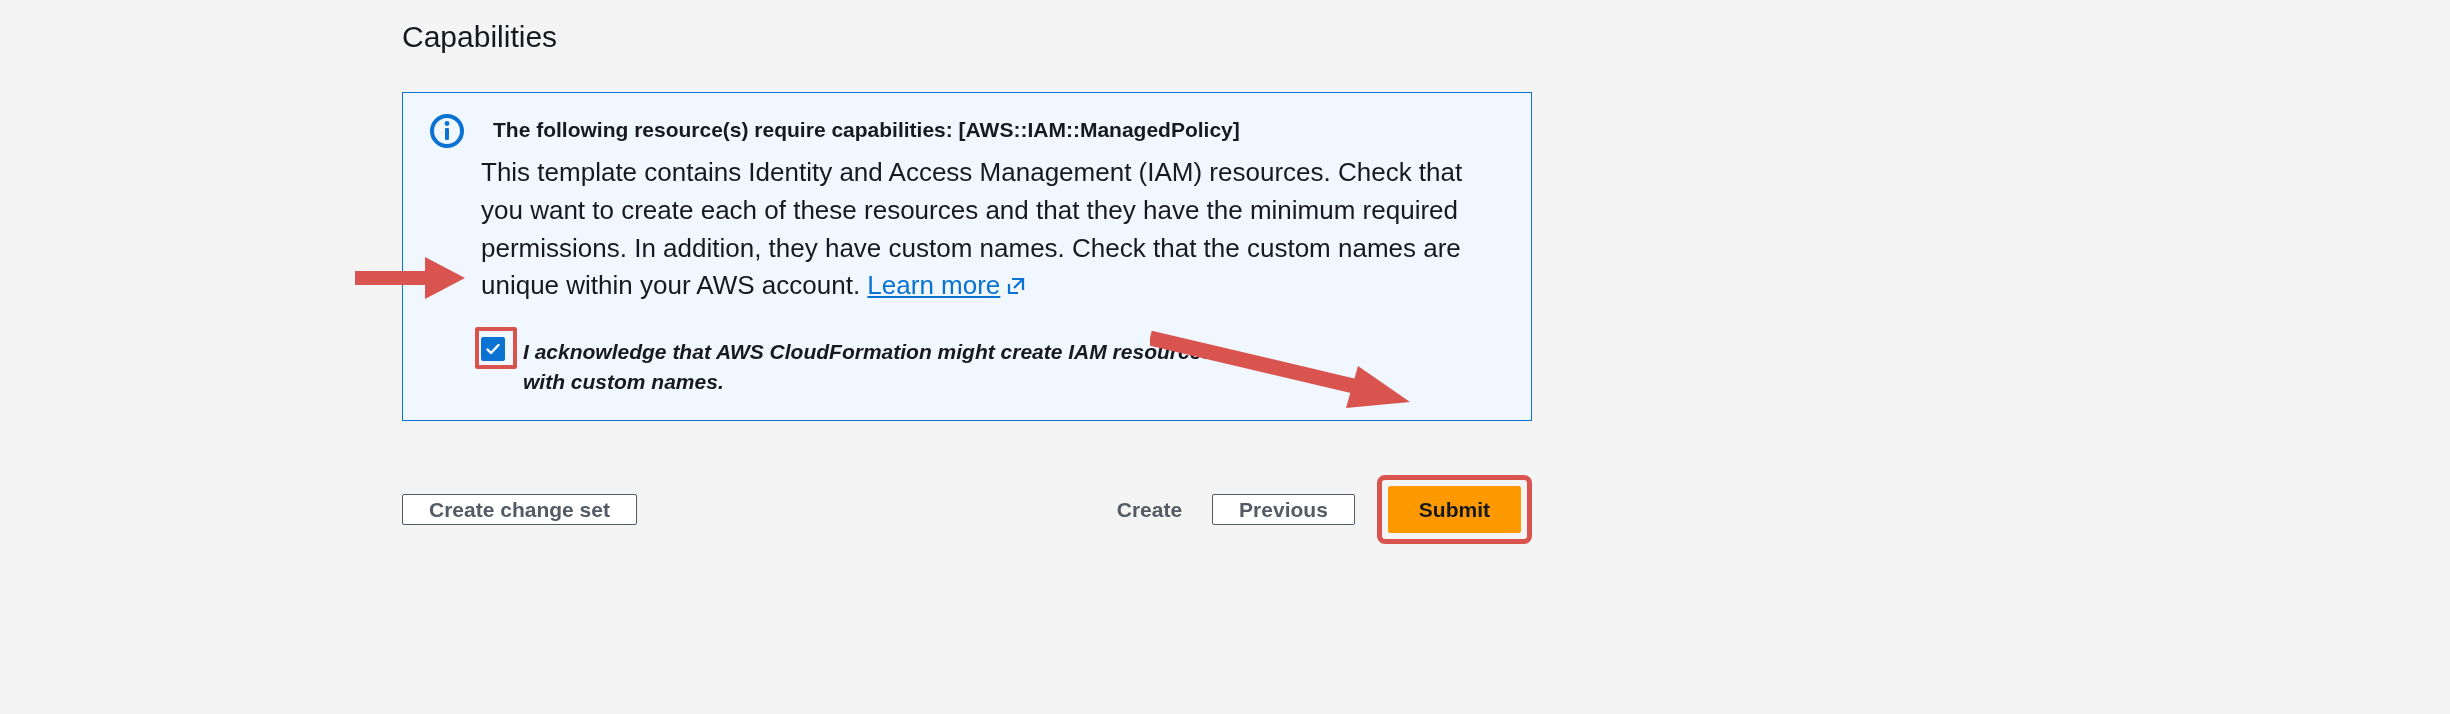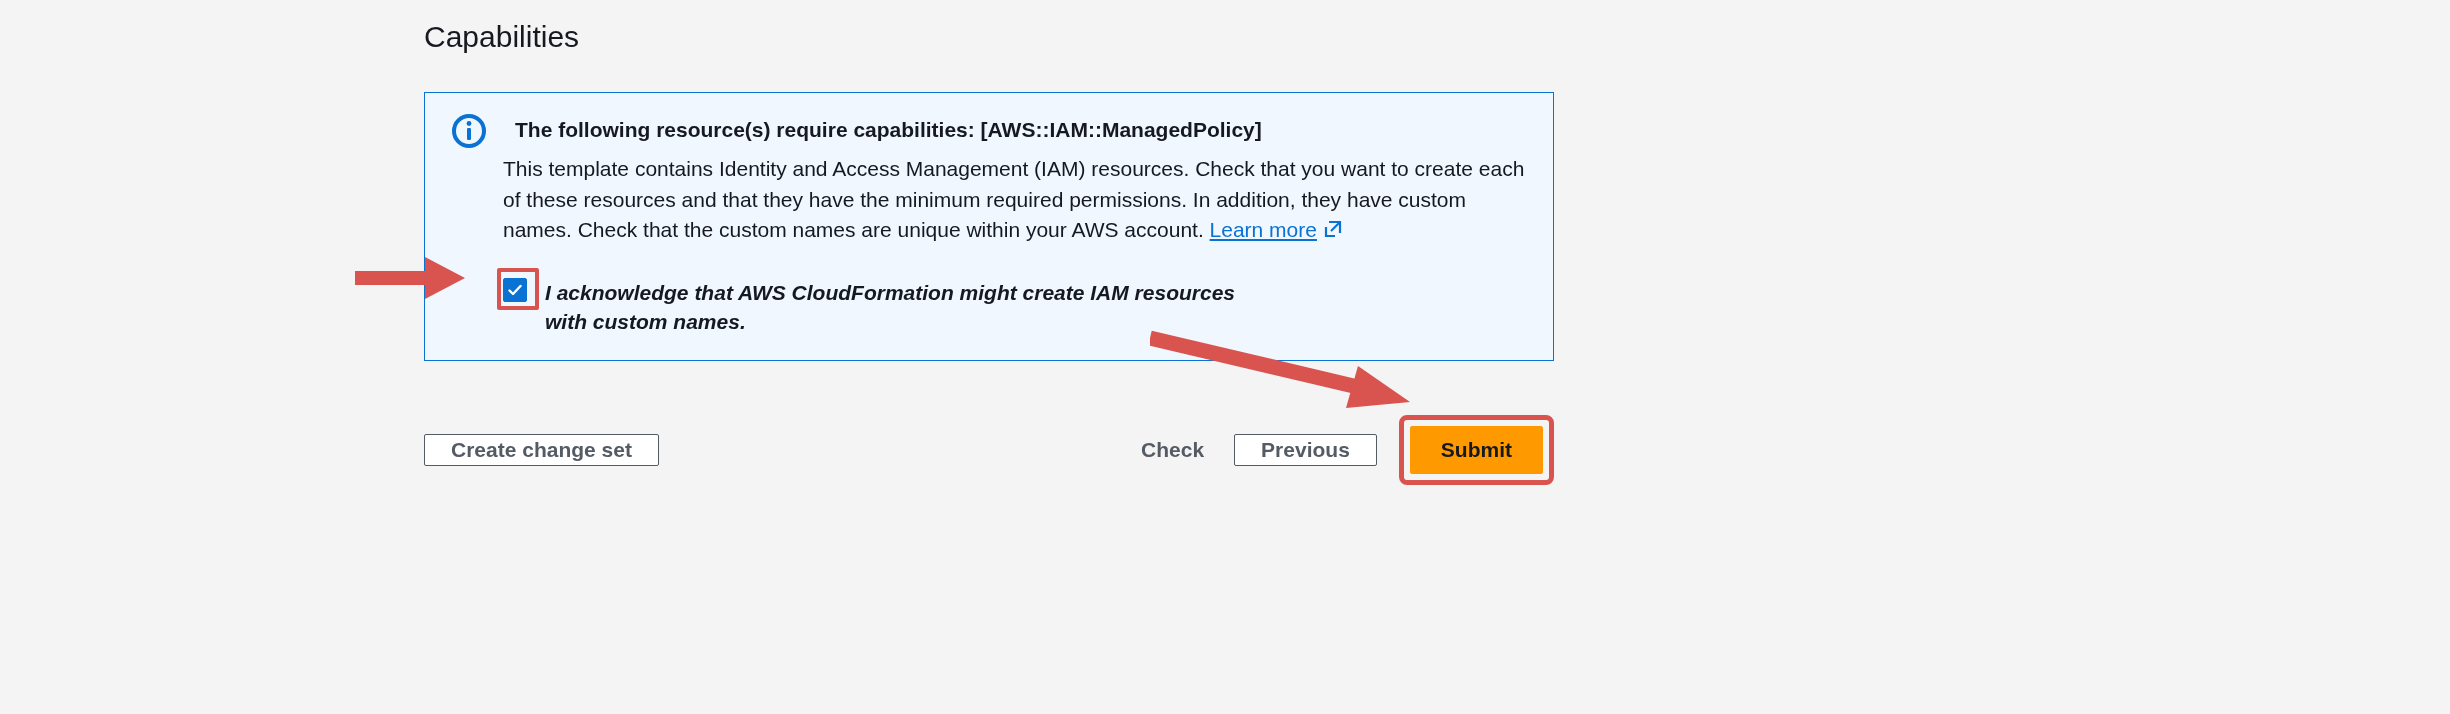--- a/index.html
+++ b/index.html
@@ -12,21 +12,21 @@
     font-family: "Amazon Ember", "Helvetica Neue", Arial, sans-serif;
     color: #16191f;
   }
   .page {
     position: relative;
     width: 2450px;
     height: 714px;
   }
   .content {
     position: absolute;
-    left: 424px;
+    left: 402px;
     top: 20px;
     width: 1130px;
   }
   .section-heading {
     font-size: 30px;
     font-weight: 400;
     color: #16191f;
     margin: 0 0 38px 0;
   }
   .info-box {
@@ -50,21 +50,21 @@
     flex: 1 1 auto;
   }
   .info-title {
     font-size: 21px;
     line-height: 1.4;
     font-weight: 700;
     color: #16191f;
     margin: 2px 0 10px 12px;
   }
   .info-body {
-    font-size: 21px;
+    font-size: 26px;
     line-height: 1.45;
     font-weight: 400;
     color: #16191f;
     margin: 0;
   }
   .learn-link {
     color: #0972d3;
     text-decoration: underline;
     cursor: pointer;
     white-space: nowrap;
@@ -210,21 +210,21 @@
         </span>
         <span class="ack-label">I acknowledge that AWS CloudFormation might create IAM resources with custom names.</span>
       </div>
     </div>
 
     <div class="button-row">
       <div class="left-buttons">
         <button class="btn btn-outline">Create change set</button>
       </div>
       <div class="right-buttons">
-        <button class="btn btn-link">Check</button>
+        <button class="btn btn-link">Create</button>
         <button class="btn btn-outline">Previous</button>
         <span class="submit-highlight">
           <button class="btn btn-primary">Submit</button>
         </span>
       </div>
     </div>
 
   </div>
 
   <div class="arrow" style="left:355px; top:255px;">

